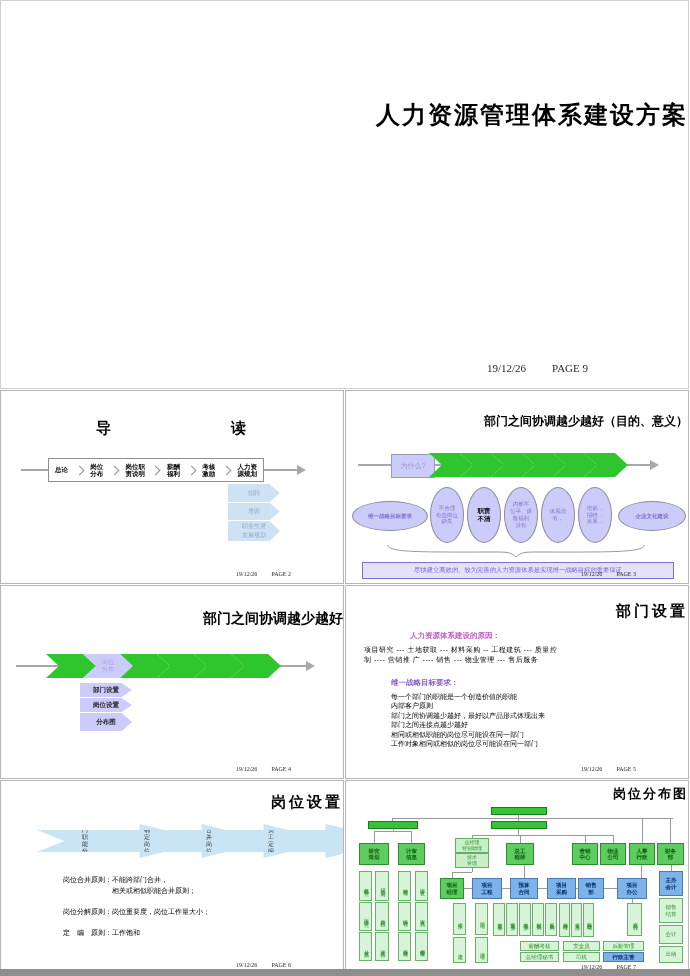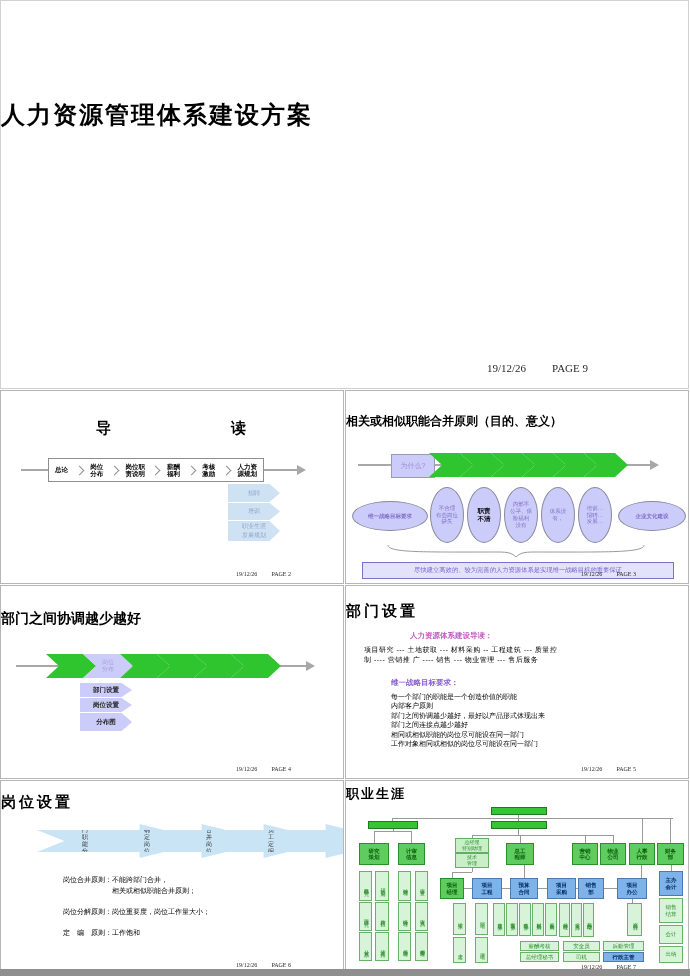--- a/index.html
+++ b/index.html
@@ -1,21 +1,21 @@
 <!DOCTYPE html>
 <html><head>
 <meta charset="utf-8">
 <style>
   html,body{margin:0;padding:0;background:#9c9c9c;}
   #page{position:relative;width:690px;height:976px;background:#fff;overflow:hidden;
         font-family:"Liberation Sans",sans-serif;color:#000;}
   .slide{position:absolute;background:#fff;border:1px solid #b6b6b6;box-sizing:border-box;overflow:hidden;}
   .sfoot{position:absolute;bottom:6px;right:52px;display:flex;gap:14px;
          font-family:"Liberation Serif",serif;font-size:6px;color:#2a2a2a;}
-  .stitle{position:absolute;left:0;right:0;text-align:left;font-weight:bold;}
+  .stitle{position:absolute;left:0;right:0;text-align:right;font-weight:bold;}
   
   #s1-title{top:98px;font-size:24px;letter-spacing:2px;}
   #s1 .sfoot{bottom:14px;right:100px;font-size:11px;gap:26px;}
   
   .hline{position:absolute;height:2px;background:#a8a8a8;}
   .ahead{position:absolute;width:0;height:0;border-top:5px solid transparent;
          border-bottom:5px solid transparent;border-left:9px solid #a8a8a8;}
   
   .strip{position:absolute;background:#fff;border:1px solid #8f8f8f;display:flex;
          align-items:center;justify-content:space-between;padding:0 6px;box-sizing:border-box;}
@@ -109,21 +109,21 @@
     <div class="subarr blue-sub" style="left:227px;top:112px;width:52px;height:17px;">培训</div>
     <div class="subarr blue-sub" style="left:227px;top:130px;width:52px;height:20px;">职业生涯
 发展规划</div>
     <div class="sfoot">
       <span>19/12/26</span>
       <span>PAGE 2</span>
     </div>
   </div>
 
   <div class="slide" style="left:345px;top:390px;width:344px;height:194px;">
-    <div class="stitle" style="top:22px;font-size:12px;">相关或相似职能合并原则（目的、意义）</div>
+    <div class="stitle" style="top:22px;font-size:12px;">部门之间协调越少越好（目的、意义）</div>
     <div class="hline" style="left:12px;top:73px;width:292px;"></div>
     <div class="ahead" style="left:304px;top:69px;"></div>
     <div class="whybox" style="left:45px;top:63px;width:42px;height:22px;">为什么?</div>
     <div class="chevseg green" style="left:83px;top:62px;width:44px;"></div>
     <div class="chevseg green" style="left:114px;top:62px;width:44px;"></div>
     <div class="chevseg green" style="left:145px;top:62px;width:44px;"></div>
     <div class="chevseg green" style="left:176px;top:62px;width:44px;"></div>
     <div class="chevseg green" style="left:207px;top:62px;width:44px;"></div>
     <div class="chevseg green" style="left:238px;top:62px;width:44px;"></div>
     <div class="ell" style="left:6px;top:110px;width:74px;height:28px;font-weight:bold;">维一战略目标要求</div>
@@ -167,21 +167,21 @@
     <div class="subarr lav-sub" style="left:79px;top:112px;width:52px;height:14px;">岗位设置</div>
     <div class="subarr lav-sub" style="left:79px;top:127px;width:52px;height:18px;">分布图</div>
     <div class="sfoot">
       <span>19/12/26</span>
       <span>PAGE 4</span>
     </div>
   </div>
 
   <div class="slide" style="left:345px;top:585px;width:344px;height:194px;">
     <div class="stitle" style="top:16px;font-size:15px;letter-spacing:3px;">部门设置</div>
-    <div class="h-pink" style="left:64px;top:45px;">人力资源体系建设导读：</div>
+    <div class="h-pink" style="left:64px;top:45px;">人力资源体系建设的原因：</div>
     <div class="chain" style="left:18px;top:59px;width:300px;">项目研究 --- 土地获取 --- 材料采购 -- 工程建筑 --- 质量控
 制 ---- 营销推        广 ---- 销售 --- 物业管理 --- 售后服务</div>
     <div class="h-viol" style="left:45px;top:92px;">维一战略目标要求：</div>
     <div class="plist" style="left:45px;top:106px;width:285px;">
       <div>每一个部门的职能是一个创造价值的职能</div>
       <div>内部客户原则</div>
       <div>部门之间协调越少越好，最好以产品形式体现出来</div>
       <div>部门之间连接点越少越好</div>
       <div>相同或相似职能的岗位尽可能设在同一部门</div>
       <div>工作对象相同或相似的岗位尽可能设在同一部门</div>
@@ -206,21 +206,21 @@
 岗位分解原则：岗位重要度，岗位工作量大小；
 
 定　编　原则：工作饱和</div>
     <div class="sfoot">
       <span>19/12/26</span>
       <span>PAGE 6</span>
     </div>
   </div>
 
   <div class="slide" style="left:345px;top:780px;width:344px;height:195px;">
-    <div class="stitle" style="top:4px;font-size:13px;letter-spacing:2px;">职业生涯</div>
+    <div class="stitle" style="top:4px;font-size:13px;letter-spacing:2px;">岗位分布图</div>
     <div id="org">
         <div class="conn" style="left: 172px; top: 34px; width: 1px; height: 6px;"></div>
         <div class="conn" style="left: 46px; top: 37px; width: 281px; height: 1px;"></div>
         <div class="conn" style="left: 46px; top: 38px; width: 1px; height: 2px;"></div>
         <div class="conn" style="left: 296px; top: 38px; width: 1px; height: 24px;"></div>
         <div class="conn" style="left: 324px; top: 38px; width: 1px; height: 24px;"></div>
         <div class="conn" style="left: 172px; top: 48px; width: 1px; height: 6px;"></div>
         <div class="conn" style="left: 126px; top: 54px; width: 142px; height: 1px;"></div>
         <div class="conn" style="left: 126px; top: 55px; width: 1px; height: 2px;"></div>
         <div class="conn" style="left: 174px; top: 55px; width: 1px; height: 7px;"></div>

